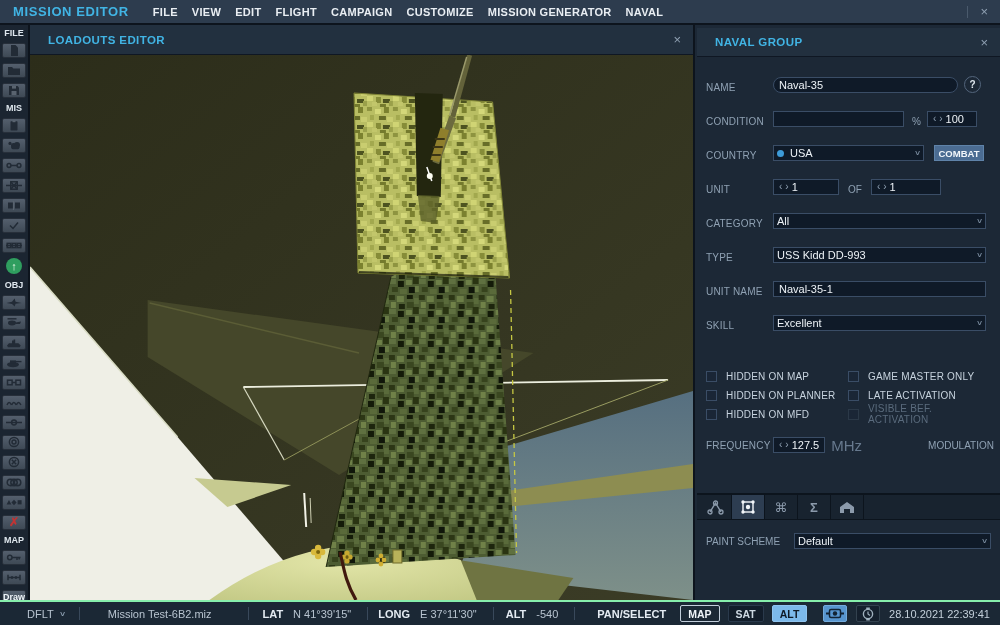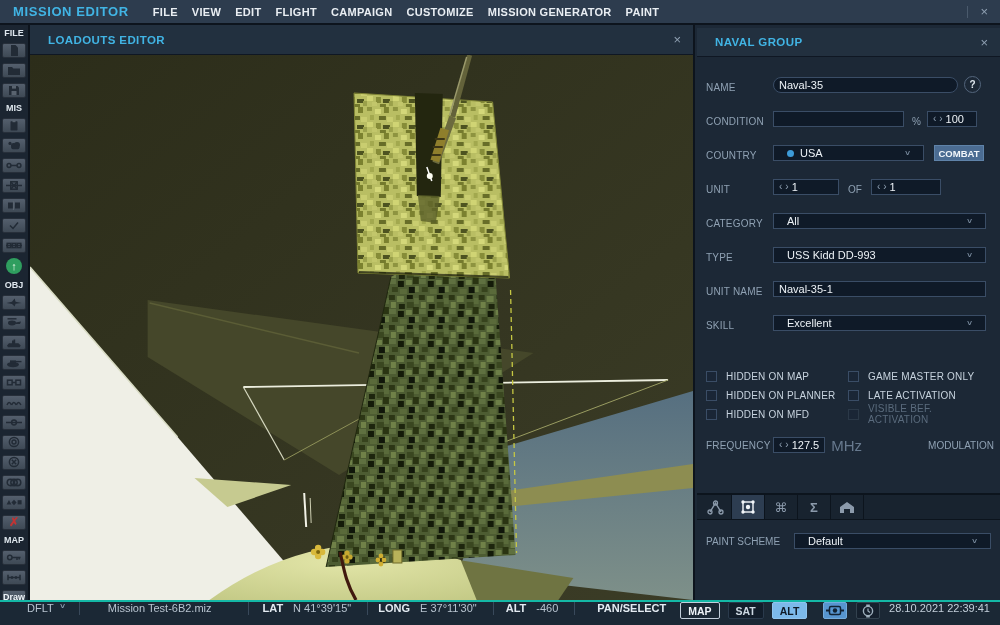--- a/index.html
+++ b/index.html
@@ -47,21 +47,21 @@
   .right-panel { position:absolute; top:25px; left:697px; width:303px; bottom:25px;
     background:#1c2836; display:flex; flex-direction:column; }
   .right-panel .panel-header { height:29px; margin-top:3px; }
   .right-panel .panel-title { }
   .form { padding-top:5px; }
   .row { display:flex; align-items:flex-end; height:31px; margin:0 9px 3px 9px; }
   .flabel { width:67px; flex:none; color:#8fa1b3; font-size:10px; letter-spacing:.2px; }
   .tinput, .dropdown, .spinner { background:#0f1a28; border:1px solid #3a4d66; height:16px;
     color:#edf2f6; font-size:11px; font-family:"Liberation Sans",sans-serif; }
   .tinput { padding:0 5px; outline:none; }
-  .dropdown { display:flex; align-items:center; padding:0 13px; }
+  .dropdown { display:flex; align-items:center; padding:0 3px; }
   .dd-chev { margin-left:auto; color:#7d8fa2; font-size:7px; transform:scaleX(1.4); }
   .spinner { display:flex; align-items:center; padding:0 5px; gap:3px; }
   .spin-arrow { color:#8fa1b3; font-size:10px; line-height:1; }
   .spin-val { color:#edf2f6; font-size:11px; }
   .help-btn { width:17px; height:17px; border-radius:50%; border:1px solid #53657c; color:#dfe7ee;
     font-size:10px; font-weight:bold; display:flex; align-items:center; justify-content:center; margin-left:6px; }
   .combat-btn { width:50px; height:16px; background:#4b6c92; border:1px solid #5f83a9; color:#f2f6fa;
     font-size:9.5px; font-weight:bold; display:flex; align-items:center; justify-content:center; margin-left:10px; }
   .unit-of { color:#8fa1b3; font-size:10px; margin:0 9px; }
   .pct { color:#8fa1b3; font-size:10px; margin:0 6px 0 8px; }
@@ -86,21 +86,21 @@
   .tab { width:33px; display:flex; align-items:center; justify-content:center;
     border-right:1px solid #0c141d; color:#8b9aab; font-size:13px; }
   .tab.active { background:#2d3d51; color:#f2f6fa; }
   .tab svg { display:block; }
 
   .paint-row { display:flex; align-items:center; height:18px; margin:12px 9px 0 9px; }
   .paint-label { width:88px; flex:none; color:#8fa1b3; font-size:10px; }
 
   
   .statusbar { position:absolute; left:0; right:0; bottom:0; height:25px; background:#1b2835;
-    border-top:2px solid #14b8a6; display:flex; color:#c8d4df; font-size:11px; }
+    border-top:2px solid #86efac; display:flex; align-items:center; color:#c8d4df; font-size:11px; }
   .sb-divider { width:1px; height:13px; background:#39495b; flex:none; }
   .sb-label { font-weight:bold; color:#e4ebf2; }
   .sb-val { color:#b8c4d0; }
   .sb-btn { height:17px; padding:0 7px; display:flex; align-items:center; justify-content:center;
     font-size:10.5px; font-weight:bold; border-radius:2px; }
   .sb-map { border:1px solid #c2cedb; color:#eef3f8; }
   .sb-sat { background:#121d2a; color:#cdd8e2; border:1px solid #2a3a4c; }
   .sb-alt { background:#7cb9ea; color:#0f1a26; border:1px solid #8fc4ef; }
   .sb-ico { width:24px; height:17px; border-radius:2px; display:flex; align-items:center; justify-content:center; }
   .sb-ico.eye { background:#5795cf; border:1px solid #73abdc; }
@@ -116,21 +116,21 @@
   <div class="menubar">
     <span class="app-title">MISSION EDITOR</span>
     <div class="menu-items">
       <span class="menu-item">FILE</span>
       <span class="menu-item">VIEW</span>
       <span class="menu-item">EDIT</span>
       <span class="menu-item">FLIGHT</span>
       <span class="menu-item">CAMPAIGN</span>
       <span class="menu-item">CUSTOMIZE</span>
       <span class="menu-item">MISSION GENERATOR</span>
-      <span class="menu-item">PAINT</span>
+      <span class="menu-item">NAVAL</span>
     </div>
     <div class="menubar-right">
       <div class="menubar-divider"></div>
       <span class="win-close">×</span>
     </div>
   </div>
 
   <div class="sidebar">
     <span class="side-label">FILE</span>
     <div class="sbtn">
@@ -576,21 +576,21 @@
     <div class="sb-divider" style="margin-left:14px"></div>
     <span style="margin-left:28px" class="sb-val">Mission Test-6B2.miz</span>
     <div class="sb-divider" style="margin-left:36px"></div>
     <span style="margin-left:14px" class="sb-label">LAT</span>
     <span style="margin-left:10px" class="sb-val">N 41°39'15"</span>
     <div class="sb-divider" style="margin-left:16px"></div>
     <span style="margin-left:10px" class="sb-label">LONG</span>
     <span style="margin-left:10px" class="sb-val">E 37°11'30"</span>
     <div class="sb-divider" style="margin-left:16px"></div>
     <span style="margin-left:12px" class="sb-label">ALT</span>
-    <span style="margin-left:10px" class="sb-val">-460</span>
+    <span style="margin-left:10px" class="sb-val">-540</span>
     <div class="sb-divider" style="margin-left:16px"></div>
     <span style="margin-left:22px" class="sb-label">PAN/SELECT</span>
     <div class="sb-btn sb-map" style="margin-left:14px">
         <span>MAP</span>
       </div>
     <div class="sb-btn sb-sat" style="margin-left:8px">
         <span>SAT</span>
       </div>
     <div class="sb-btn sb-alt" style="margin-left:8px">
         <span>ALT</span>

